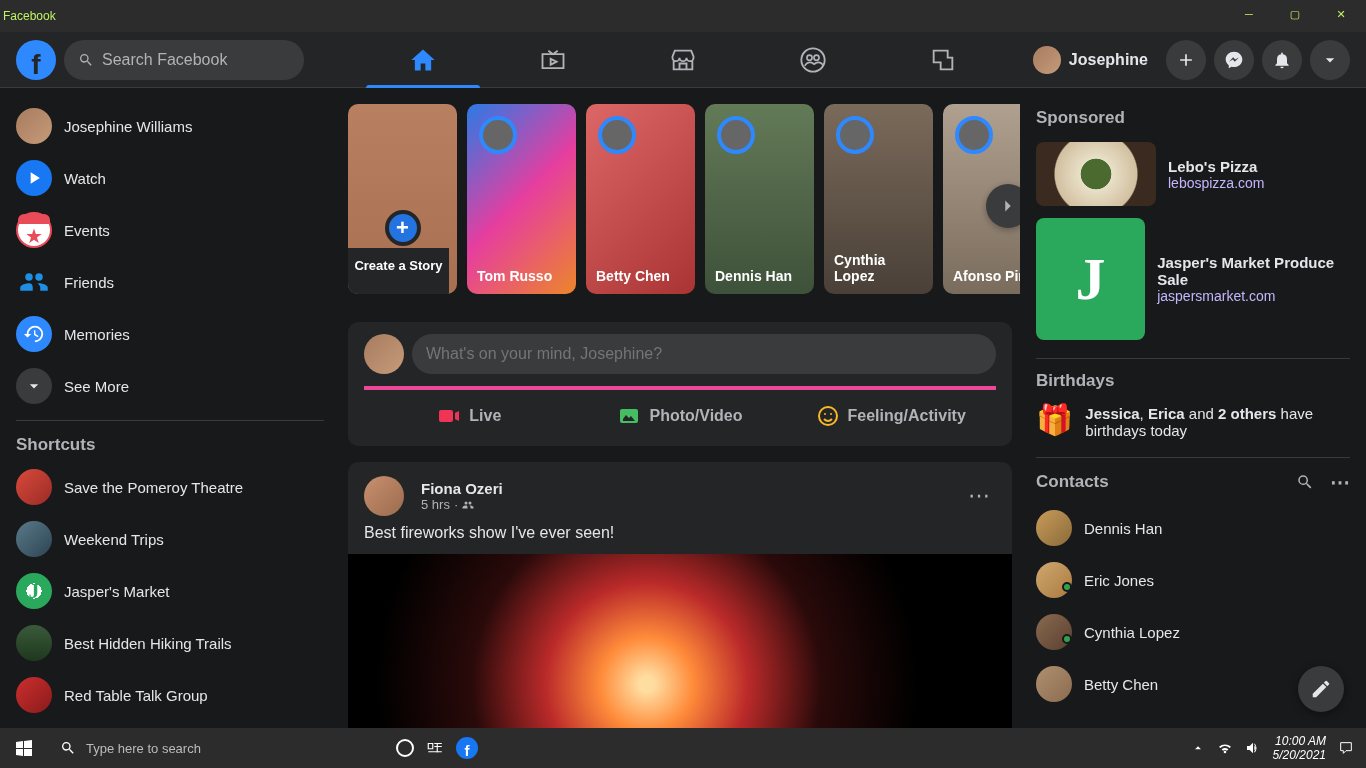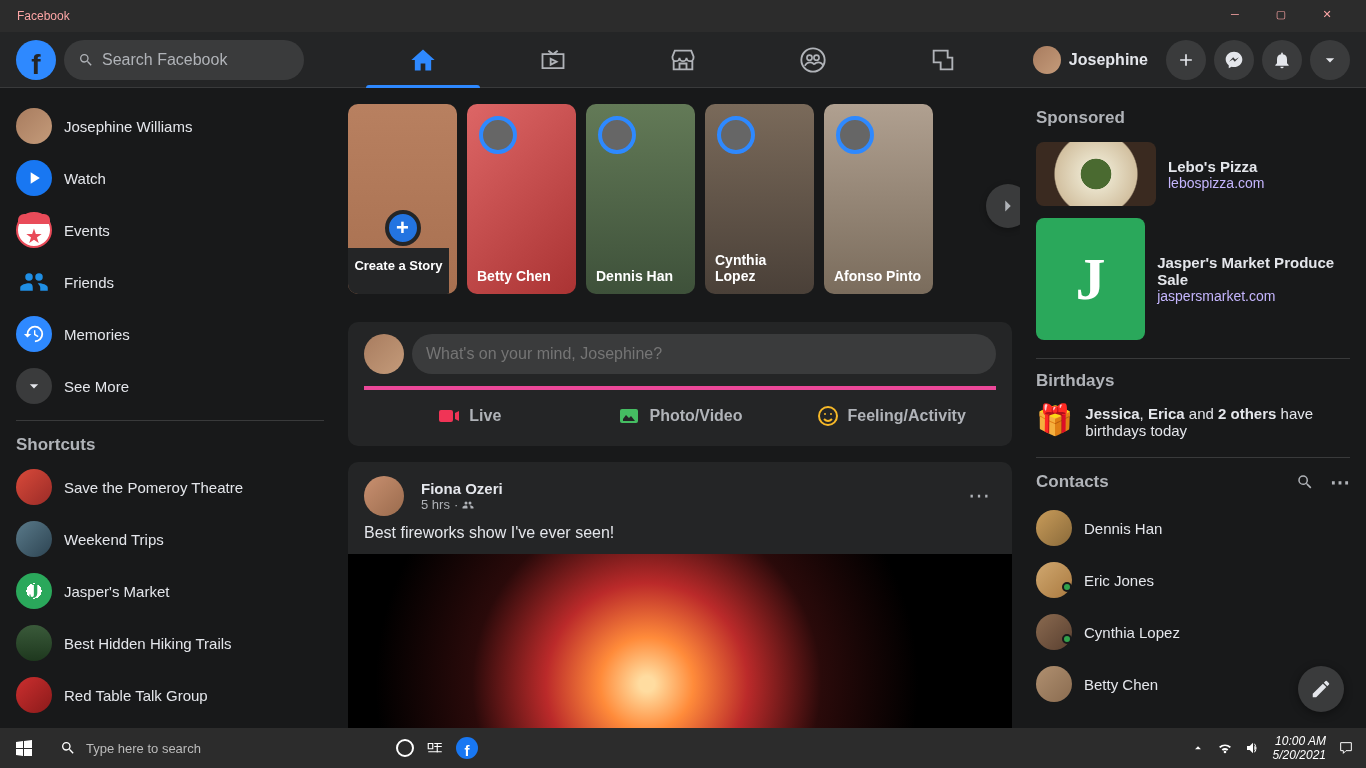--- a/index.html
+++ b/index.html
@@ -1,17 +1,17 @@
 <!DOCTYPE html>
 <html><head>
 <meta charset="utf-8">
 <style>
 * { box-sizing: border-box; margin: 0; padding: 0; }
 body { font-family: -apple-system, BlinkMacSystemFont, "Segoe UI", Helvetica, Arial, sans-serif; background: #18191a; color: #e4e6eb; width: 1366px; height: 768px; overflow: hidden; position: relative; }
-.titlebar { height: 32px; background: #2c2c2c; color: #fca5a5; display: flex; align-items: center; padding: 0 17px; font-size: 12px; justify-content: space-between; }
+.titlebar { height: 32px; background: #2c2c2c; color: #bef264; display: flex; align-items: center; padding: 0 3px; font-size: 12px; justify-content: space-between; }
 .titlebar .wnd-ctrls { display:flex; gap: 2px; }
 .titlebar .wnd-ctrls span { width:44px; height:32px; display:flex; align-items:center; justify-content:center; font-size:11px; margin-top:-4px;}
 .app-header { height: 56px; background: #242526; border-bottom: 1px solid #393a3b; display: flex; align-items: center; padding: 0 16px; position: relative; }
 .fb-logo { width:40px;height:40px;border-radius:50%;background:#2e89ff;color:#242526;font-weight:900;font-family:Helvetica,Arial;display:flex;align-items:flex-end;justify-content:center;font-size:28px;line-height:1;padding-bottom:1px; }
 .search-pill { display:flex; align-items:center; background:#3a3b3c; border-radius:50px; height:40px; width:240px; margin-left:8px; padding:0 14px; color:#b0b3b8; }
 .search-pill svg { width:16px;height:16px;fill:#b0b3b8;margin-right:8px;}
 .center-nav { position:absolute; left:50%; transform:translateX(-50%); top:0; bottom:0; display:flex; align-items:center; }
 .nav-item { width:130px; height:56px; display:flex; align-items:center; justify-content:center; position:relative; }
 .nav-item svg { width:28px;height:28px;fill:#b0b3b8; }
 .nav-item.active svg { fill:#2e89ff; }
@@ -239,20 +239,24 @@
         <span>Red Table Talk Group</span>
       </div>
   </div>
 
   <div class="main">
     <div class="stories">
       <div class="story create-story">
         <div class="add-btn">+</div>
         <div class="cs-foot">Create a Story</div>
       </div>
+      <div class="story s1">
+          <div class="ring"></div>
+          <div class="label">Tom Russo</div>
+        </div>
       <div class="story s2">
           <div class="ring"></div>
           <div class="label">Betty Chen</div>
         </div>
       <div class="story s3">
           <div class="ring"></div>
           <div class="label">Dennis Han</div>
         </div>
       <div class="story s4">
           <div class="ring"></div>

